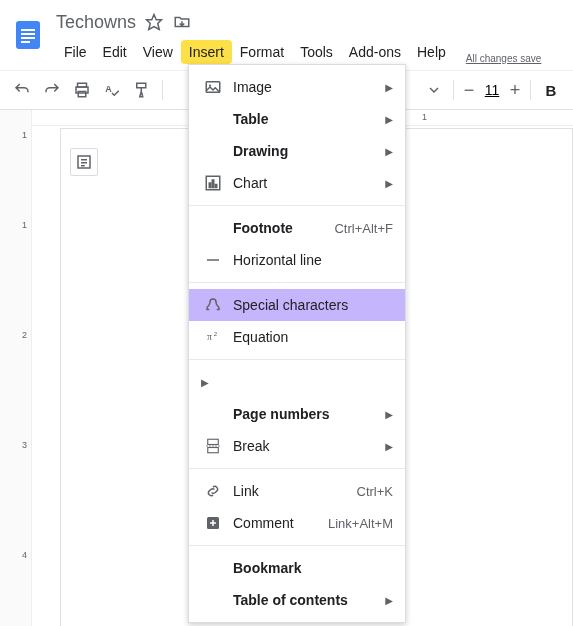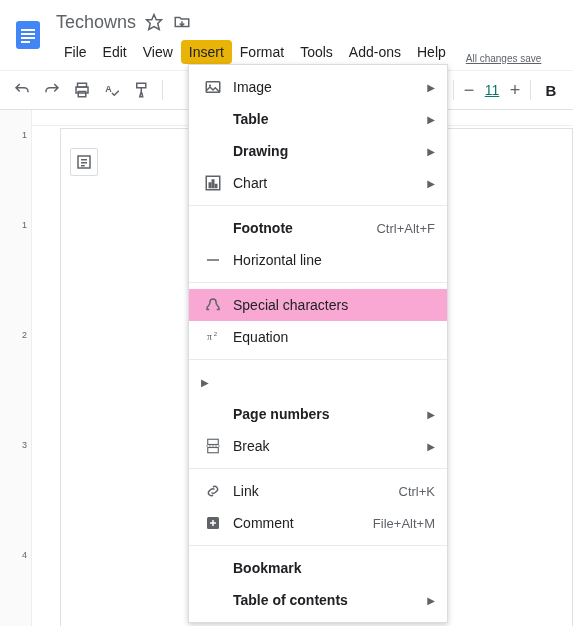--- a/index.html
+++ b/index.html
@@ -7,41 +7,41 @@
 .header { display: flex; align-items: flex-start; padding: 8px 0 0 0; }
 .docs-icon { width: 40px; height: 54px; display: flex; align-items: center; justify-content: center; margin: 0 8px; }
 .docs-icon svg { width: 36px; height: 36px; }
 .header-main { flex: 1; }
 .title-row { display: flex; align-items: center; gap: 8px; height: 28px; }
 .doc-title { font-size: 18px; color: #5f6368; font-weight: 400; }
 .star-btn { width: 20px; height: 20px; display: flex; align-items: center; justify-content: center; cursor: pointer; color: #5f6368; }
 .move-btn { width: 20px; height: 20px; display: flex; align-items: center; justify-content: center; cursor: pointer; color: #5f6368; }
 .menubar { display: flex; gap: 0; margin-top: 4px; align-items: flex-end; }
 .menu-item { padding: 4px 8px; font-size: 14px; color: #202124; cursor: pointer; border-radius: 4px; }
-.menu-item.active { background: #eab308; }
+.menu-item.active { background: #fde047; }
 .changes-link { margin-left: 12px; font-size: 10px; color: #5f6368; text-decoration: underline; cursor: pointer; }
 .toolbar { height: 40px; border-top: 1px solid #f0f0f0; border-bottom: 1px solid #e0e0e0; display: flex; align-items: center; padding: 0 8px; gap: 2px; margin-top: 6px; }
 .tb-btn { width: 28px; height: 28px; display: flex; align-items: center; justify-content: center; cursor: pointer; color: #5f6368; border-radius: 2px; }
 .tb-sep { width: 1px; height: 20px; background: #e0e0e0; margin: 0 4px; }
 .tb-select { display: flex; align-items: center; gap: 4px; padding: 0 8px; font-size: 14px; color: #202124; cursor: pointer; }
 .tb-font-size { display: flex; align-items: center; border: none; }
 .fs-btn { width: 18px; height: 24px; display: flex; align-items: center; justify-content: center; cursor: pointer; color: #5f6368; font-size: 18px; }
-.fs-val { width: 28px; text-align: center; font-size: 14px; color: #0f766e; padding: 2px 0; text-decoration: underline; }
+.fs-val { width: 28px; text-align: center; font-size: 14px; color: #000000; padding: 2px 0; text-decoration: underline; }
 .bold-btn { font-weight: bold; font-size: 15px; color: #202124; width: 28px; text-align: center; }
 .workspace { display: flex; height: calc(100% - 104px); }
 .ruler-v { width: 32px; background: #fafafa; position: relative; font-size: 9px; color: #5f6368; border-right: 1px solid #eee; }
 .ruler-v .tick { position: absolute; right: 4px; }
 .canvas-area { flex: 1; position: relative; }
 .ruler-h { height: 16px; background: #fff; border-bottom: 1px solid #eee; position: absolute; top: 0; left: 0; right: 0; font-size: 9px; color: #5f6368; }
 .ruler-h .htick { position: absolute; top: 2px; }
 .page-bg { position: absolute; top: 18px; left: 28px; right: 0; bottom: 0; background: #fff; border: 1px solid #e0e0e0; }
 .outline-toggle { position: absolute; left: 38px; top: 38px; width: 28px; height: 28px; border: 1px solid #dadce0; border-radius: 2px; display: flex; align-items: center; justify-content: center; color: #5f6368; background: #fff; cursor: pointer; }
-.dropdown { position: absolute; top: 64px; left: 188px; width: 260px; background: #fff; border: 1px solid #dadce0; box-shadow: 0 2px 6px rgba(0,0,0,0.2); padding: 6px 0; z-index: 100; }
+.dropdown { position: absolute; top: 64px; left: 188px; width: 218px; background: #fff; border: 1px solid #dadce0; box-shadow: 0 2px 6px rgba(0,0,0,0.2); padding: 6px 0; z-index: 100; }
 .dd-item { display: flex; align-items: center; height: 32px; padding: 0 12px 0 12px; font-size: 14px; color: #202124; cursor: pointer; position: relative; }
-.dd-item.highlight { background: #f9a8d4; }
+.dd-item.highlight { background: #c4b5fd; }
 .dd-icon { width: 24px; display: flex; align-items: center; justify-content: center; color: #5f6368; }
 .dd-label { flex: 1; margin-left: 8px; }
 .dd-shortcut { font-size: 13px; color: #5f6368; }
 .dd-arrow { color: #5f6368; font-size: 10px; }
 .dd-sep { height: 1px; background: #e8eaed; margin: 6px 0; }
 .dd-item.no-icon .dd-label { margin-left: 32px; font-weight: bold; }
 </style>
 </head>
 <body>
 
@@ -249,21 +249,21 @@
   </div>
   <div class="dd-item">
     <span class="dd-icon">
         <svg width="18" height="18" viewBox="0 0 24 24" fill="#5f6368">
           <rect x="4" y="4" width="16" height="16" rx="2"></rect>
           <line x1="8" y1="12" x2="16" y2="12" stroke="#fff" stroke-width="2"></line>
           <line x1="12" y1="8" x2="12" y2="16" stroke="#fff" stroke-width="2"></line>
         </svg>
       </span>
     <span class="dd-label">Comment</span>
-    <span class="dd-shortcut">File+Alt+M</span>
+    <span class="dd-shortcut">Link+Alt+M</span>
   </div>
   <div class="dd-sep"></div>
   <div class="dd-item no-icon">
     <span class="dd-label">Bookmark</span>
   </div>
   <div class="dd-item no-icon">
     <span class="dd-label">Table of contents</span>
     <span class="dd-arrow">▶</span>
   </div>
 </div>

